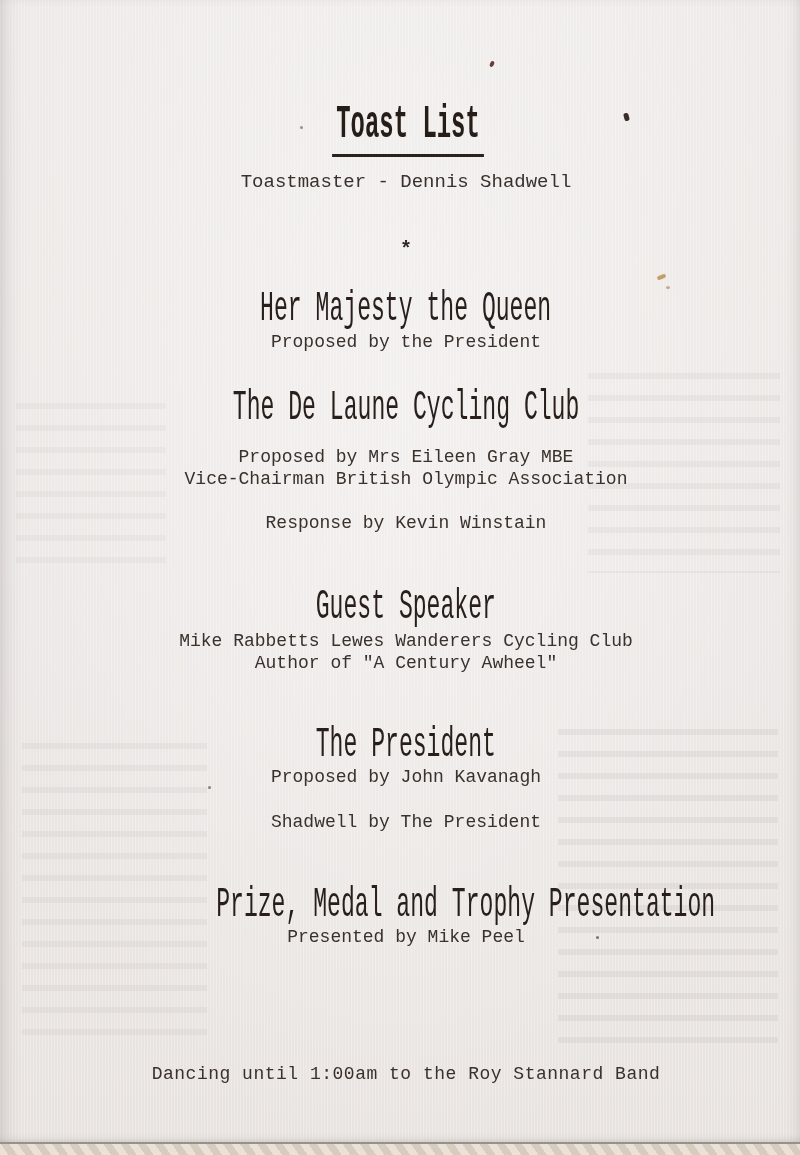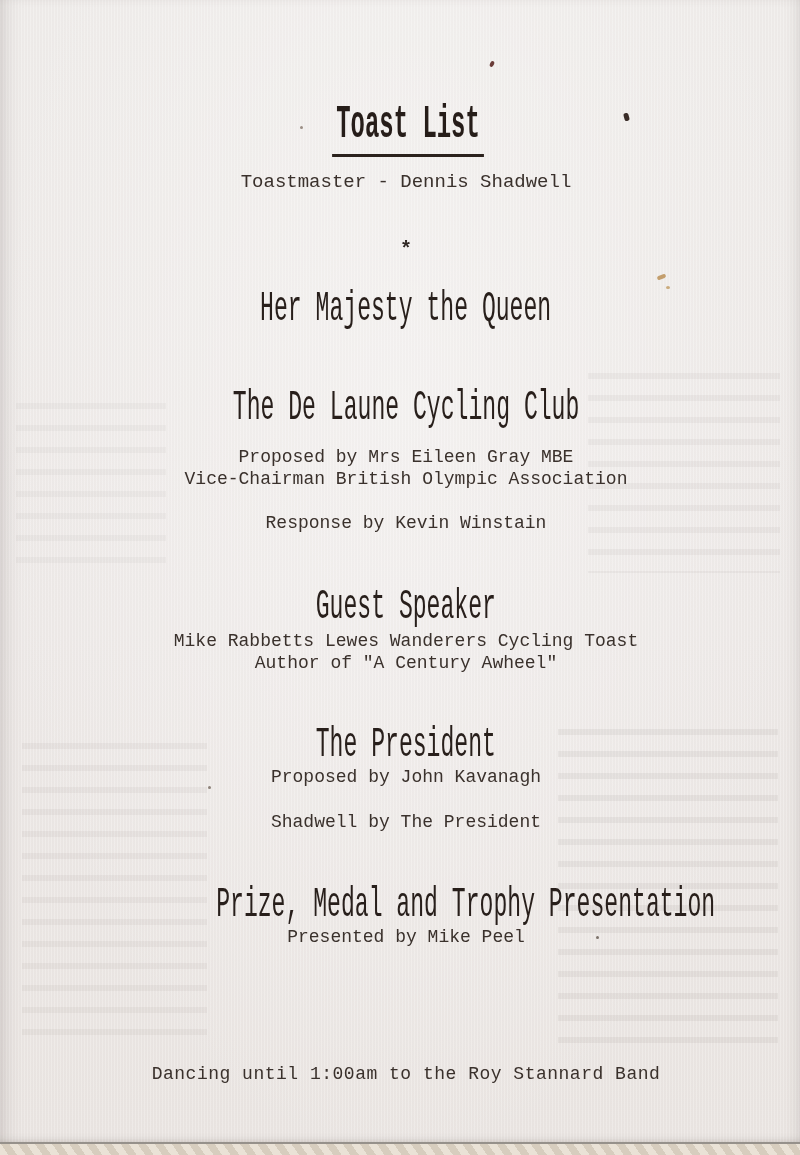--- a/index.html
+++ b/index.html
@@ -86,32 +86,33 @@
       <span>Toast List</span>
     </div>
 
     <div class="line body-line toastmaster-line" style="top:171px">Toastmaster - Dennis Shadwell</div>
 
     <div class="line sep-line" style="top:238px">*</div>
 
     <div class="line heading" style="top:287px">
       <span>Her Majesty the Queen</span>
     </div>
+    <div class="line body-line" style="top:331px">Proposed by the President</div>
 
     <div class="line heading" style="top:386px">
       <span>The De Laune Cycling Club</span>
     </div>
     <div class="line body-line" style="top:446px">Proposed by Mrs Eileen Gray MBE</div>
     <div class="line body-line" style="top:468px">Vice-Chairman British Olympic Association</div>
     <div class="line body-line" style="top:512px">Response by Kevin Winstain</div>
 
     <div class="line heading" style="top:585px">
       <span>Guest Speaker</span>
     </div>
-    <div class="line body-line" style="top:630px">Mike Rabbetts Lewes Wanderers Cycling Toast</div>
+    <div class="line body-line" style="top:630px">Mike Rabbetts Lewes Wanderers Cycling Club</div>
     <div class="line body-line" style="top:652px">Author of "A Century Awheel"</div>
 
     <div class="line body-line" style="top:766px">Proposed by John Kavanagh</div>
     <div class="line heading" style="top:723px">
       <span>The President</span>
     </div>
     <div class="line body-line" style="top:811px">Shadwell by The President</div>
 
     <div class="line heading" style="top:883px">
       <span>Prize, Medal and Trophy Presentation</span>

